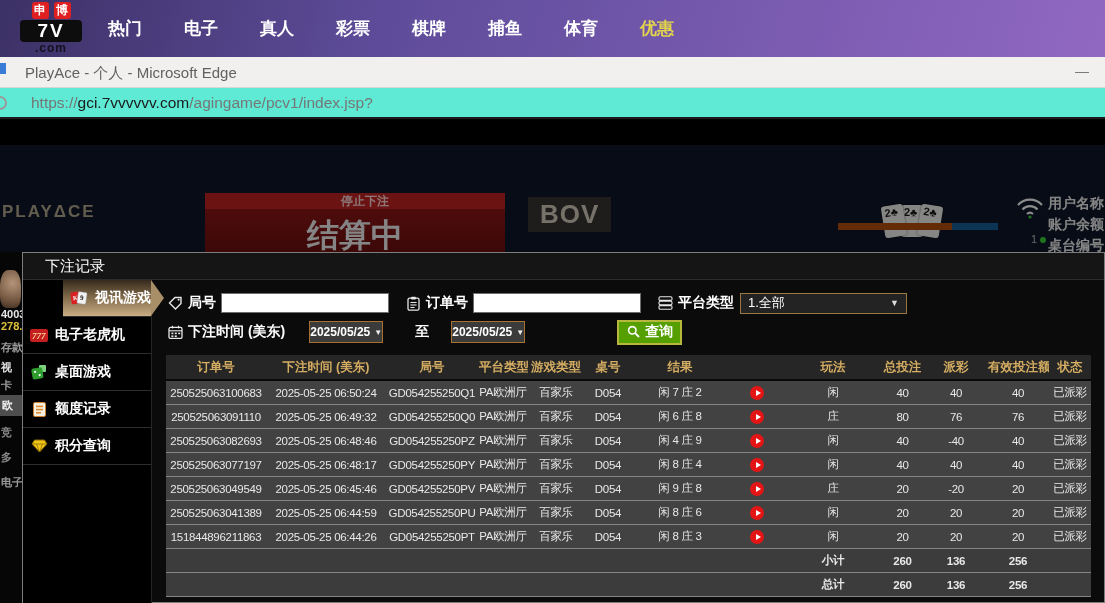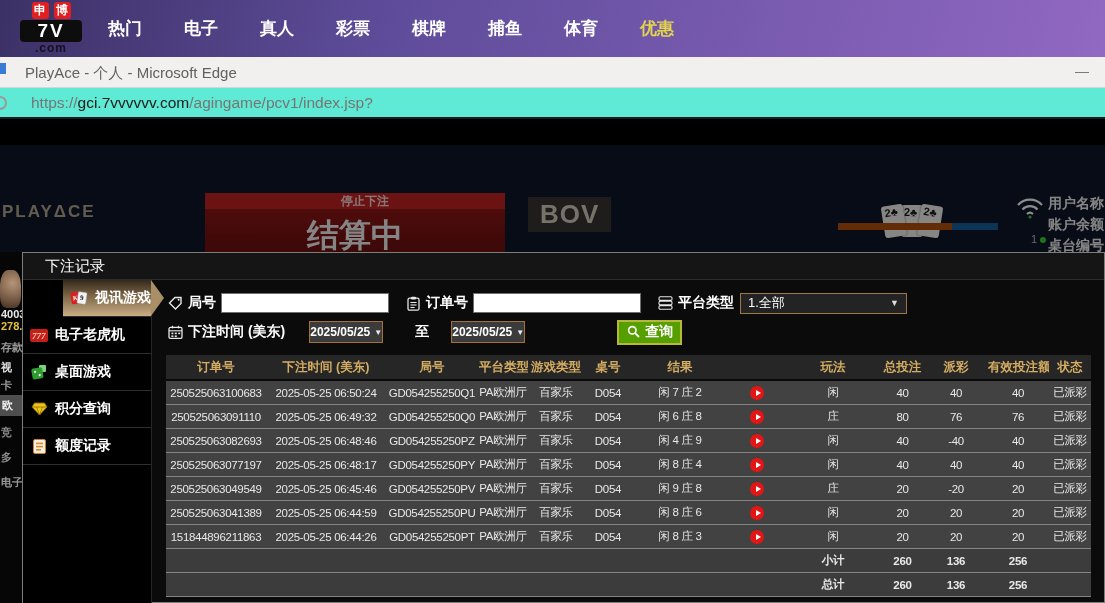--- a/index.html
+++ b/index.html
@@ -233,39 +233,39 @@
                 <rect x="1" y="4" width="11" height="11" rx="2" fill="#2f9e2f"></rect>
                 <circle cx="4.5" cy="7.5" r="1.1" fill="#fff"></circle>
                 <circle cx="8.5" cy="11.5" r="1.1" fill="#fff"></circle>
               </g>
             </svg>
           </span>
           <span>桌面游戏</span>
         </div>
         <div class="side-item">
           <span class="side-icon">
+            <svg width="13" height="15" viewBox="0 0 13 15">
+              <rect x="0.5" y="0.5" width="12" height="14" rx="1.5" fill="#f5efe2" stroke="#c87f2f"></rect>
+              <rect x="3" y="3.6" width="7" height="1.6" fill="#e08a30"></rect>
+              <rect x="3" y="6.8" width="7" height="1.6" fill="#e08a30"></rect>
+              <rect x="3" y="10" width="5" height="1.6" fill="#e08a30"></rect>
+            </svg>
+          </span>
+          <span>额度记录</span>
+        </div>
+        <div class="side-item">
+          <span class="side-icon">
             <svg width="17" height="14" viewBox="0 0 17 14">
               <polygon points="3.5,1 13.5,1 16,5 8.5,13 1,5" fill="#f0c419" stroke="#8a6d00" stroke-width="1"></polygon>
               <line x1="1" y1="5" x2="16" y2="5" stroke="#8a6d00" stroke-width="0.8"></line>
               <line x1="5.5" y1="5" x2="8.5" y2="13" stroke="#8a6d00" stroke-width="0.7"></line>
               <line x1="11.5" y1="5" x2="8.5" y2="13" stroke="#8a6d00" stroke-width="0.7"></line>
             </svg>
           </span>
           <span>积分查询</span>
-        </div>
-        <div class="side-item">
-          <span class="side-icon">
-            <svg width="13" height="15" viewBox="0 0 13 15">
-              <rect x="0.5" y="0.5" width="12" height="14" rx="1.5" fill="#f5efe2" stroke="#c87f2f"></rect>
-              <rect x="3" y="3.6" width="7" height="1.6" fill="#e08a30"></rect>
-              <rect x="3" y="6.8" width="7" height="1.6" fill="#e08a30"></rect>
-              <rect x="3" y="10" width="5" height="1.6" fill="#e08a30"></rect>
-            </svg>
-          </span>
-          <span>额度记录</span>
         </div>
       </div>
     <div class="content">
 
       <div class="f-row">
         <span class="f-label">
           <span class="side-icon">
               <svg width="15" height="14" viewBox="0 0 15 14">
                 <path d="M1.5 7 L7 1.5 H13 V7.5 L7.5 13 Z" fill="none" stroke="#e8e8e8" stroke-width="1.4"></path>
                 <circle cx="10.6" cy="3.8" r="1" fill="#e8e8e8"></circle>

